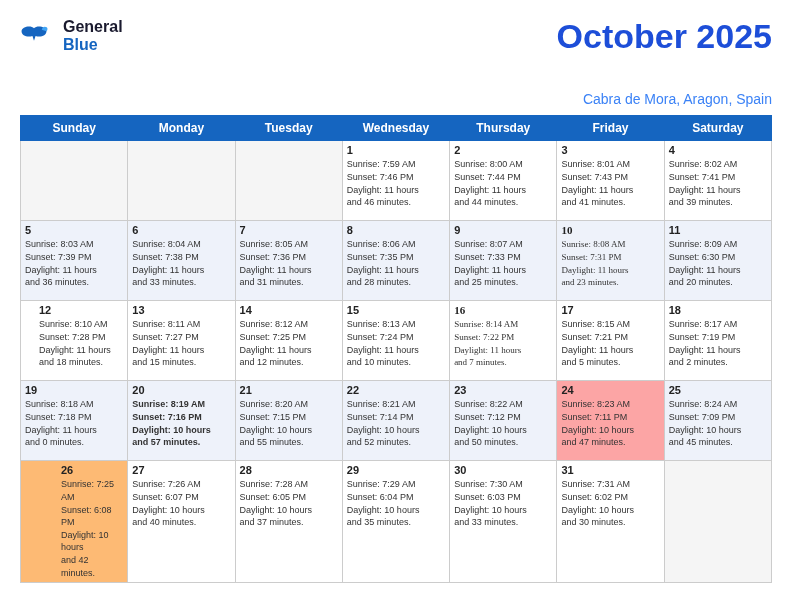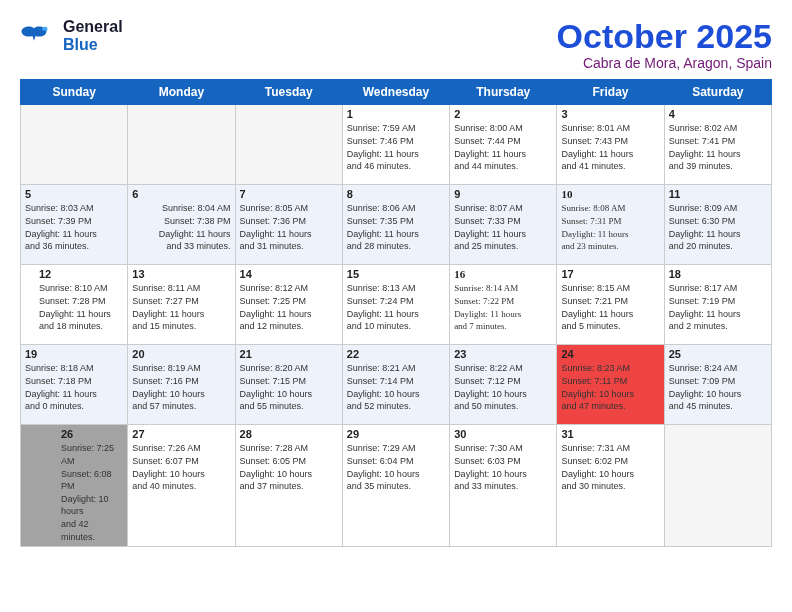--- a/index.html
+++ b/index.html
@@ -33,21 +33,22 @@
       text-align: right;
     }
     .month-title {
       font-size: 34px;
       font-weight: bold;
       color: #1d4ed8;
       line-height: 1.1;
     }
     .subtitle {
       font-size: 14px;
-      color: #701a75;
+      color: #3b82f6;
+      margin-top: 36px;
     }
     table {
       width: 100%;
       border-collapse: collapse;
       table-layout: fixed;
     }
     .day-header {
       background-color: #1565c0;
       color: #fff;
       font-size: 12px;
@@ -155,21 +156,21 @@
         <tr>
           <td style="background: rgb(238, 242, 250);">
             <div class="day-num">5</div>
             <div class="cell-info" style="white-space: pre-line;">Sunrise: 8:03 AM
 Sunset: 7:39 PM
 Daylight: 11 hours
 and 36 minutes.</div>
           </td>
           <td style="background: rgb(238, 242, 250);">
             <div class="day-num">6</div>
-            <div class="cell-info" style="white-space: pre-line; text-align: right;">Sunrise: 8:04 AM
+            <div class="cell-info" style="white-space: pre-line;">Sunrise: 8:04 AM
 Sunset: 7:38 PM
 Daylight: 11 hours
 and 33 minutes.</div>
           </td>
           <td style="background: rgb(238, 242, 250);">
             <div class="day-num">7</div>
             <div class="cell-info" style="white-space: pre-line;">Sunrise: 8:05 AM
 Sunset: 7:36 PM
 Daylight: 11 hours
 and 31 minutes.</div>
@@ -257,21 +258,21 @@
         <tr>
           <td style="background: rgb(238, 242, 250);">
             <div class="day-num">19</div>
             <div class="cell-info" style="white-space: pre-line;">Sunrise: 8:18 AM
 Sunset: 7:18 PM
 Daylight: 11 hours
 and 0 minutes.</div>
           </td>
           <td style="background: rgb(238, 242, 250);">
             <div class="day-num">20</div>
-            <div class="cell-info" style="white-space: pre-line;">Sunrise: 8:19 AM
+            <div class="cell-info" style="white-space: pre-line; font-weight: bold;">Sunrise: 8:19 AM
 Sunset: 7:16 PM
 Daylight: 10 hours
 and 57 minutes.</div>
           </td>
           <td style="background: rgb(238, 242, 250);">
             <div class="day-num">21</div>
             <div class="cell-info" style="white-space: pre-line;">Sunrise: 8:20 AM
 Sunset: 7:15 PM
 Daylight: 10 hours
 and 55 minutes.</div>
@@ -283,37 +284,37 @@
 Daylight: 10 hours
 and 52 minutes.</div>
           </td>
           <td style="background: rgb(238, 242, 250);">
             <div class="day-num">23</div>
             <div class="cell-info" style="white-space: pre-line;">Sunrise: 8:22 AM
 Sunset: 7:12 PM
 Daylight: 10 hours
 and 50 minutes.</div>
           </td>
-          <td style="background: #ef4444;">
+          <td style="background: #fca5a5;">
             <div class="day-num">24</div>
             <div class="cell-info" style="white-space: pre-line;">Sunrise: 8:23 AM
 Sunset: 7:11 PM
 Daylight: 10 hours
 and 47 minutes.</div>
           </td>
           <td style="background: rgb(238, 242, 250);">
             <div class="day-num">25</div>
             <div class="cell-info" style="white-space: pre-line;">Sunrise: 8:24 AM
 Sunset: 7:09 PM
 Daylight: 10 hours
 and 45 minutes.</div>
           </td>
         </tr>
         <tr>
-          <td style="background: #a3a3a3; padding-left: 40px;">
+          <td style="background: #fdba74; padding-left: 40px;">
             <div class="day-num">26</div>
             <div class="cell-info" style="white-space: pre-line;">Sunrise: 7:25 AM
 Sunset: 6:08 PM
 Daylight: 10 hours
 and 42 minutes.</div>
           </td>
           <td style="background: rgb(255, 255, 255);">
             <div class="day-num">27</div>
             <div class="cell-info" style="white-space: pre-line;">Sunrise: 7:26 AM
 Sunset: 6:07 PM

